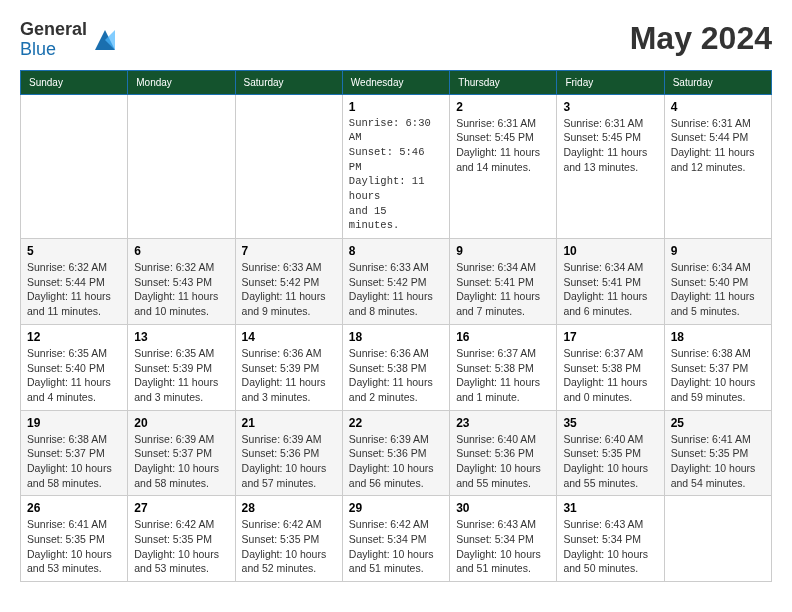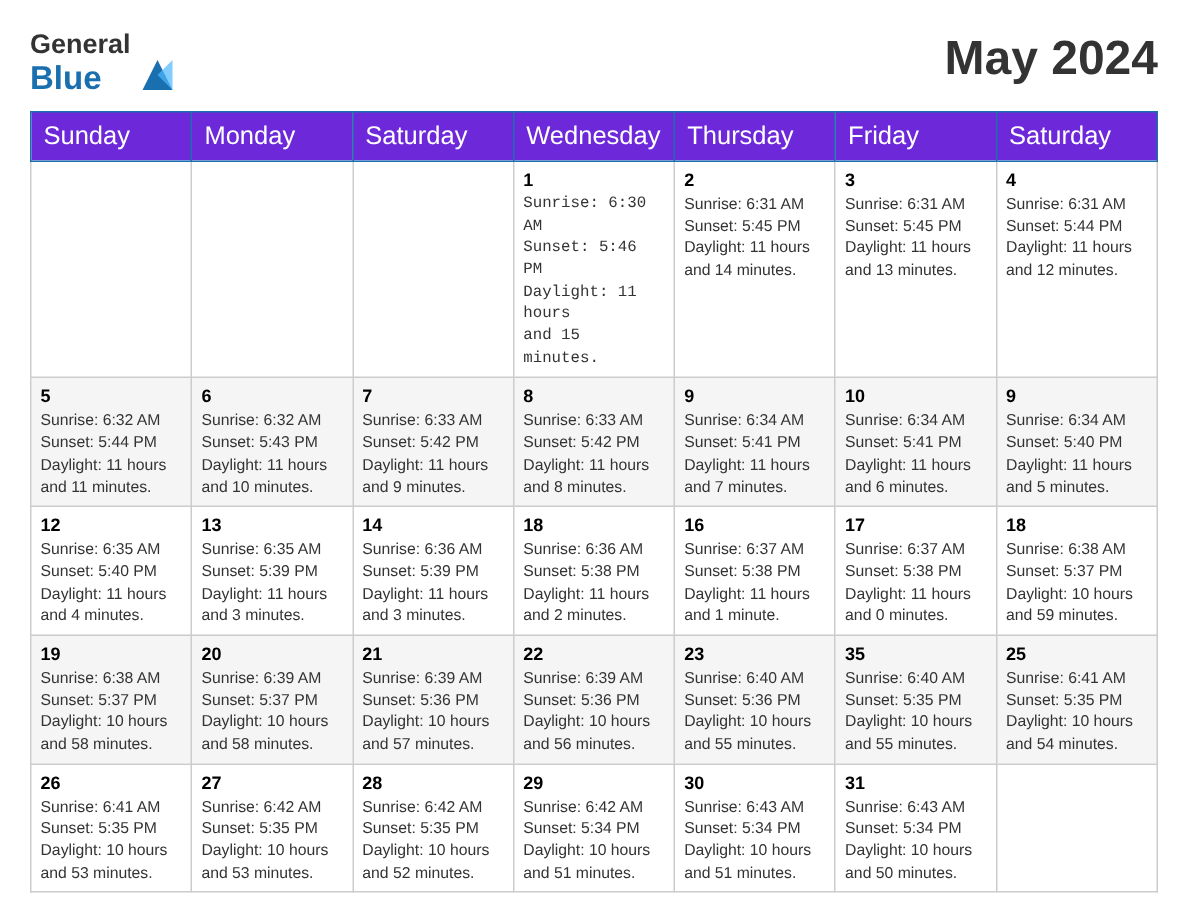--- a/index.html
+++ b/index.html
@@ -11,35 +11,35 @@
       padding: 20px;
     }
     .header {
       display: flex;
       justify-content: space-between;
       align-items: flex-start;
       margin-bottom: 10px;
     }
     .logo {
       display: flex;
-      align-items: flex-end;
+      align-items: center;
     }
     .logo-text {
       display: flex;
       flex-direction: column;
       line-height: 1.1;
     }
     .logo-general {
       font-size: 18px;
       font-weight: bold;
       color: #333;
     }
     .logo-blue {
-      font-size: 22px;
-      font-weight: bold;
+      font-size: 18px;
+      font-weight: normal;
       color: #1a6faf;
     }
     .logo-icon {
       width: 28px;
       height: 28px;
       margin-left: 4px;
     }
     .title-section {
       text-align: left;
     }
@@ -51,25 +51,25 @@
     .location-title {
       font-size: 16px;
       color: #555;
     }
     .calendar {
       width: 100%;
       border-collapse: collapse;
       font-size: 11px;
     }
     .calendar th {
-      background-color: #6d28d9;
+      background-color: #14532d;
       color: #fff;
       text-align: left;
       padding: 6px 8px;
-      font-size: 17px;
+      font-size: 10px;
       font-weight: normal;
       border: 1px solid #1a6faf;
     }
     .calendar td {
       vertical-align: top;
       padding: 5px 6px;
       border: 1px solid #ccc;
       width: 14.28%;
       min-height: 80px;
       height: 80px;

